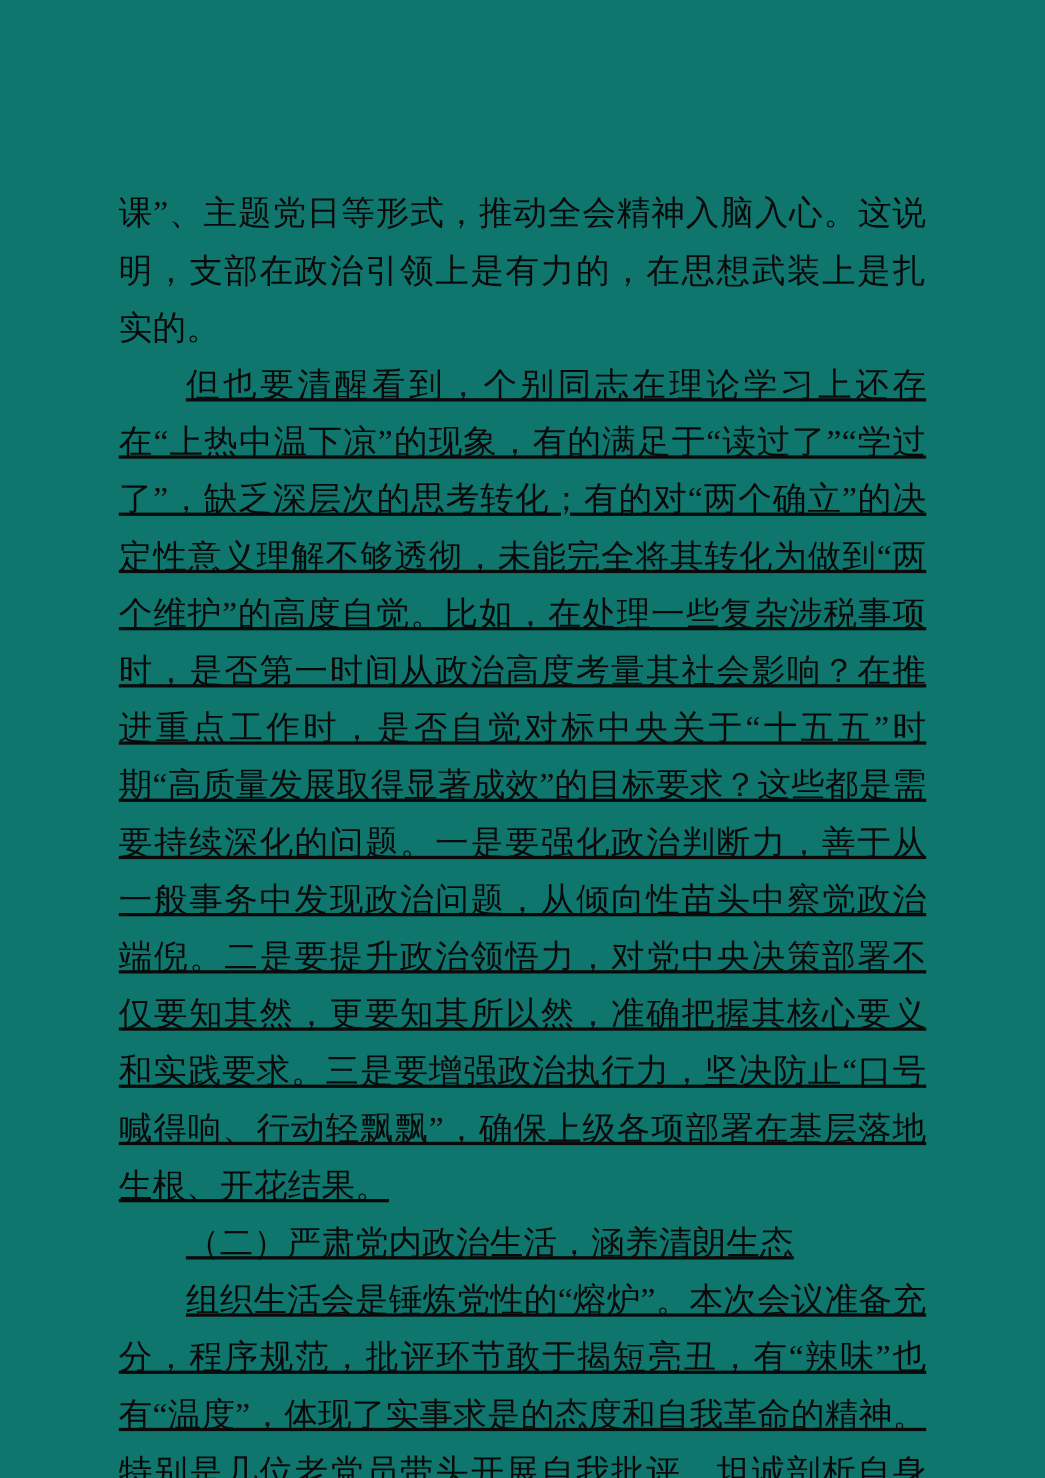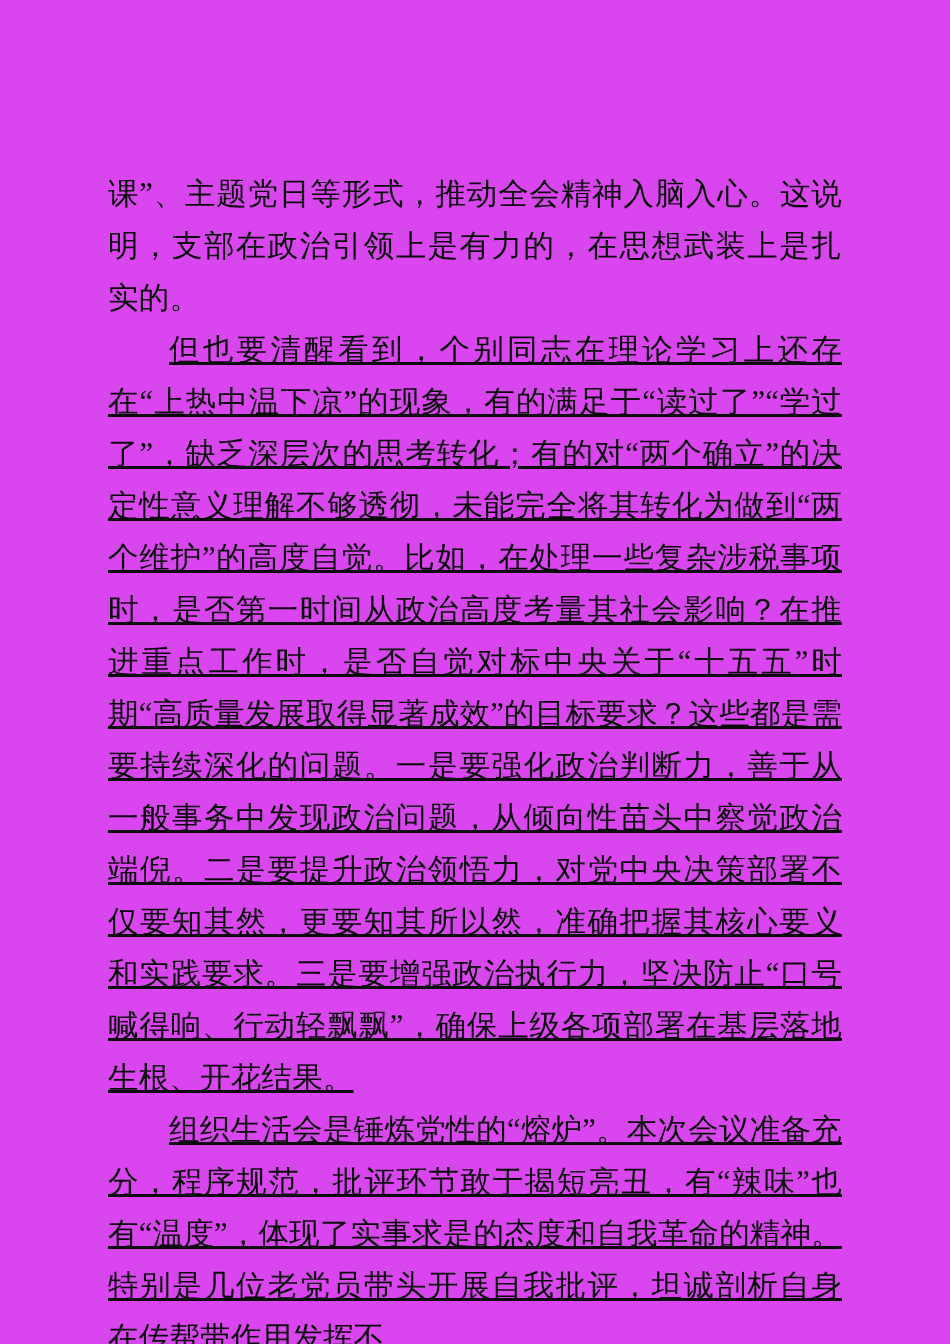--- a/index.html
+++ b/index.html
@@ -13,21 +13,21 @@
     font-family: "Liberation Serif", "DejaVu Serif", serif;
     color: #000000;
     overflow: hidden;
   }
   .page {
     position: relative;
     width: 950px;
     height: 1344px;
     box-sizing: border-box;
     padding: 168px 108px 40px 108px;
-    background: #d946ef;
+    background: #0f766e;
   }
   .doc-body {
     font-size: 30.5px;
     line-height: 52px;
     text-align: justify;
     text-justify: inter-ideograph;
     letter-spacing: 0.2px;
     color: #0a0a0a;
   }
   .para {
@@ -42,15 +42,16 @@
     margin-top: 0;
   }
 </style>
 </head>
 <body>
 
 <div class="page">
   <div class="doc-body">
     <p class="para">课”、主题党日等形式，推动全会精神入脑入心。这说明，支部在政治引领上是有力的，在思想武装上是扎实的。</p>
     <p class="para indent">但也要清醒看到，个别同志在理论学习上还存在“上热中温下凉”的现象，有的满足于“读过了”“学过了”，缺乏深层次的思考转化；有的对“两个确立”的决定性意义理解不够透彻，未能完全将其转化为做到“两个维护”的高度自觉。比如，在处理一些复杂涉税事项时，是否第一时间从政治高度考量其社会影响？在推进重点工作时，是否自觉对标中央关于“十五五”时期“高质量发展取得显著成效”的目标要求？这些都是需要持续深化的问题。一是要强化政治判断力，善于从一般事务中发现政治问题，从倾向性苗头中察觉政治端倪。二是要提升政治领悟力，对党中央决策部署不仅要知其然，更要知其所以然，准确把握其核心要义和实践要求。三是要增强政治执行力，坚决防止“口号喊得响、行动轻飘飘”，确保上级各项部署在基层落地生根、开花结果。</p>
+    <p class="para indent">（二）严肃党内政治生活，涵养清朗生态</p>
     <p class="para indent">组织生活会是锤炼党性的“熔炉”。本次会议准备充分，程序规范，批评环节敢于揭短亮丑，有“辣味”也有“温度”，体现了实事求是的态度和自我革命的精神。特别是几位老党员带头开展自我批评，坦诚剖析自身在传帮带作用发挥不</p>
   </div>
 </div>
 
 </body></html>

